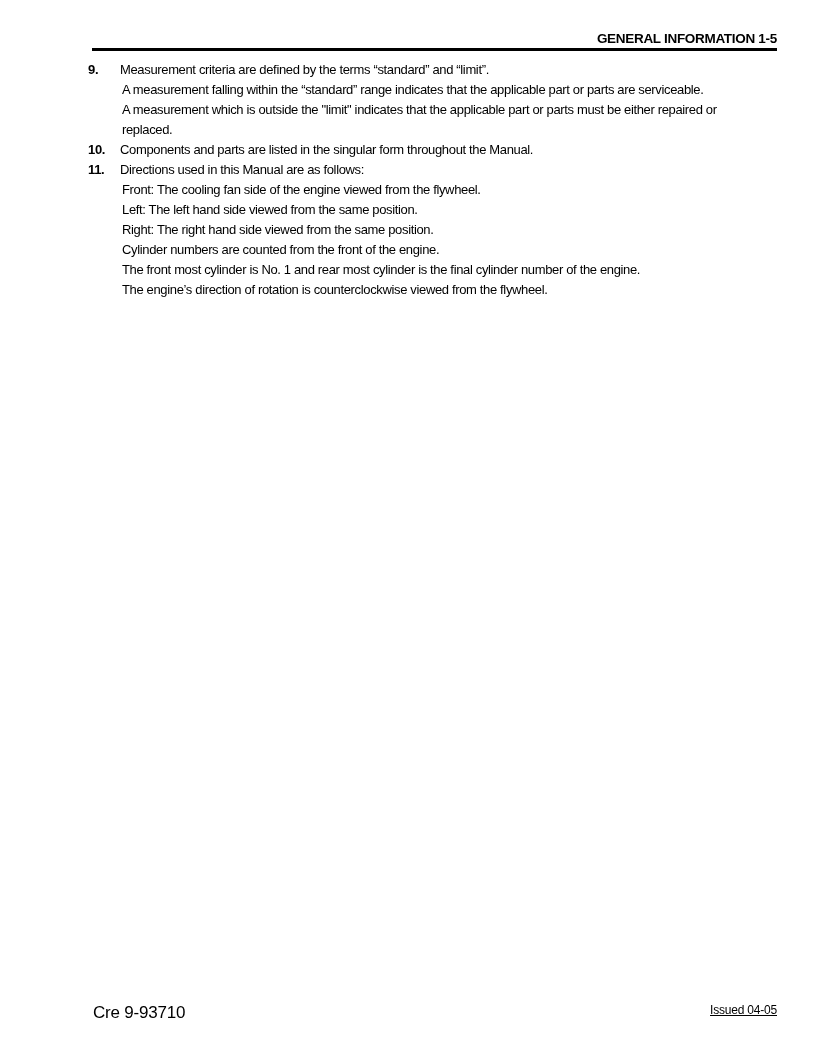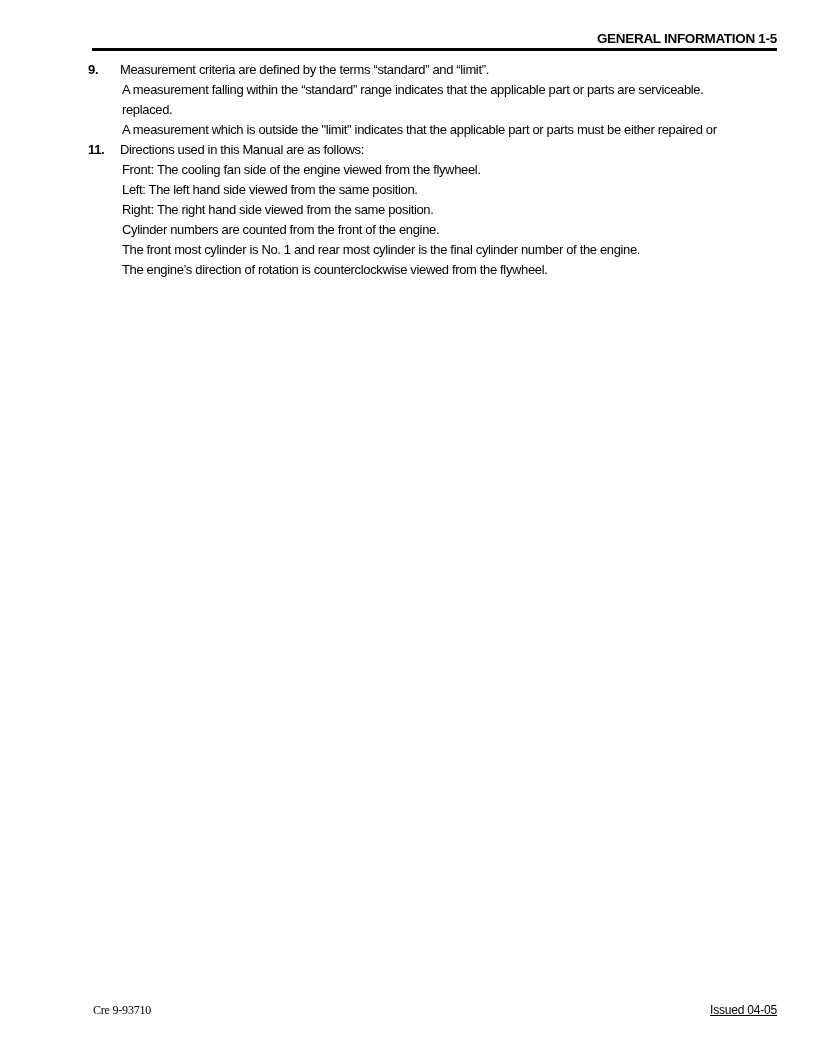--- a/index.html
+++ b/index.html
@@ -48,24 +48,23 @@
   }
   .sub {
     padding-left: 34px;
     white-space: nowrap;
   }
   .term { font-weight: 400; }
   .footer-left {
     position: absolute;
     left: 93px;
     top: 1003px;
-    font-size: 12px;
+    font-size: 17px;
     letter-spacing: -0.2px;
     white-space: nowrap;
-    font-family: Liberation Serif, serif;
   }
   .footer-right {
     position: absolute;
     right: 38px;
     top: 1003px;
     font-size: 12px;
     letter-spacing: -0.2px;
     white-space: nowrap;
     text-decoration: underline;
   }
@@ -82,24 +81,30 @@
   <div class="rule"></div>
 
   <div class="body">
 
     <div>
       <div class="row">
         <span class="num">9.</span>
         <span class="txt">Measurement criteria are defined by the terms “standard” and “limit”.</span>
       </div>
       <div class="sub">A measurement falling within the “standard” range indicates that the applicable part or parts are serviceable.</div>
+      <div class="sub">A measurement which is outside the "limit" indicates that the applicable part or parts must be either repaired or</div>
       <div class="sub">replaced.</div>
-      <div class="sub">A measurement which is outside the "limit" indicates that the applicable part or parts must be either repaired or</div>
     </div>
 
+    <div>
+      <div class="row">
+        <span class="num">10.</span>
+        <span class="txt">Components and parts are listed in the singular form throughout the Manual.</span>
+      </div>
+    </div>
 
     <div>
       <div class="row">
         <span class="num">11.</span>
         <span class="txt">Directions used in this Manual are as follows:</span>
       </div>
       <div class="sub">
         <span class="term">Front</span><span>: The cooling fan side of the engine viewed from the flywheel.</span>
       </div>
       <div class="sub">

